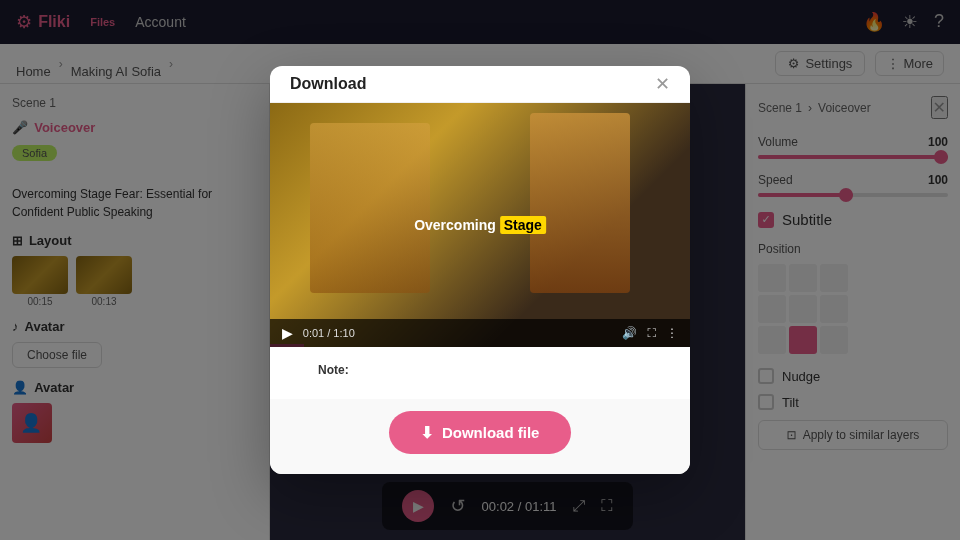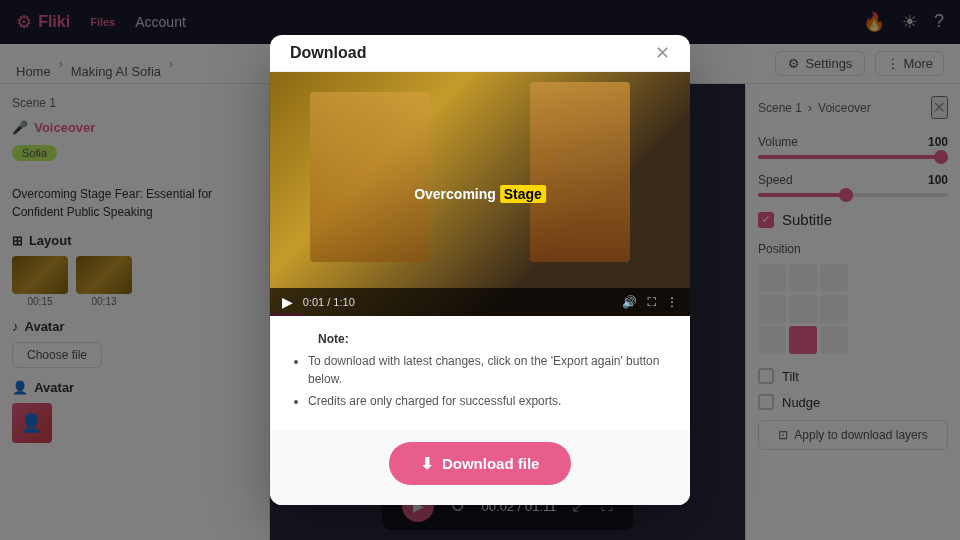--- a/index.html
+++ b/index.html
@@ -251,31 +251,31 @@
       <div class="pos-cell"></div>
       <div class="pos-cell"></div>
       <div class="pos-cell"></div>
       <div class="pos-cell"></div>
       <div class="pos-cell active"></div>
       <div class="pos-cell"></div>
     </div>
 
     <div class="nudge-row">
       <div class="checkbox-empty"></div>
-      <span class="tilt-label">Tilt</span>
+      <span class="nudge-label">Nudge</span>
     </div>
 
     <div class="nudge-row">
       <div class="checkbox-empty"></div>
-      <span class="nudge-label">Nudge</span>
+      <span class="tilt-label">Tilt</span>
     </div>
 
     <button class="apply-btn">
       <span>⊡</span>
-      <span>Apply to download layers</span>
+      <span>Apply to similar layers</span>
     </button>
   </div>
 
 </div>
 
 <div class="modal-overlay">
   <div class="modal">
     <div class="modal-header">
       <span class="modal-title">Download</span>
       <button class="modal-close">✕</button>
@@ -296,24 +296,20 @@
         <span class="vc-time">0:01 / 1:10</span>
         <div class="vc-spacer"></div>
         <span class="vc-volume">🔊</span>
         <span class="vc-fullscreen">⛶</span>
         <span class="vc-more">⋮</span>
       </div>
     </div>
 
     <div class="modal-body">
       <div class="note-label">Note:</div>
-      <ul class="note-list">
-        <li>To download with latest changes, click on the 'Export again' button below.</li>
-        <li>Credits are only charged for successful exports.</li>
-      </ul>
     </div>
 
     <div class="modal-footer">
       <button class="download-btn">
         <span class="download-icon">⬇</span>
         <span>Download file</span>
       </button>
     </div>
   </div>
 </div>

